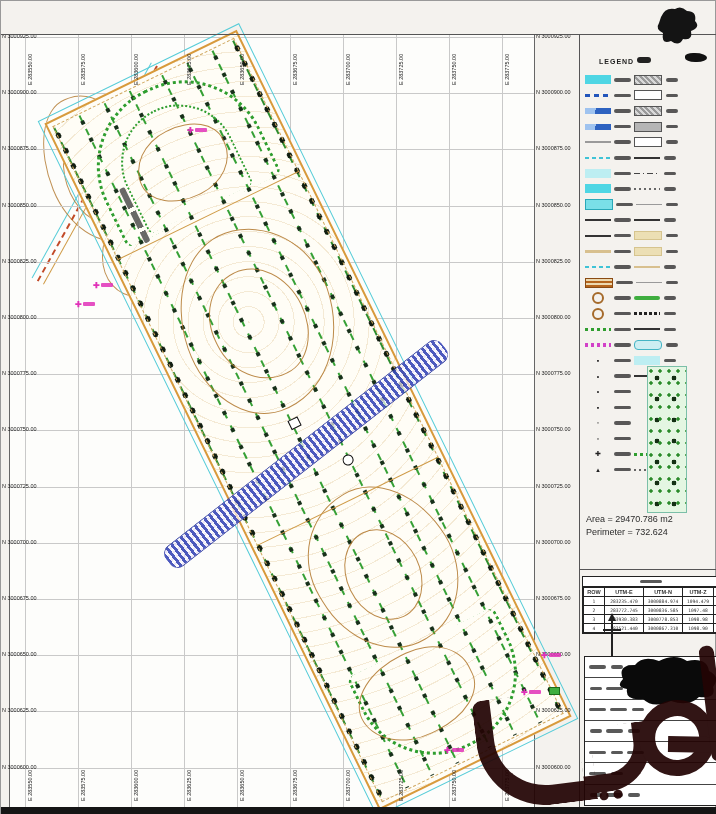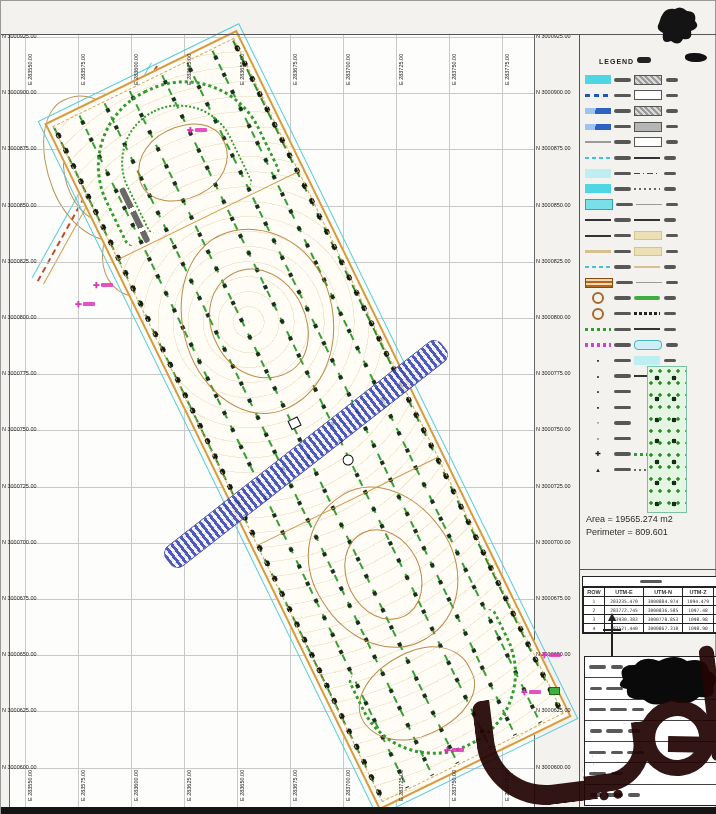--- a/index.html
+++ b/index.html
@@ -498,22 +498,22 @@
 
   <div id="blob-topright">
     <svg width="52" height="44" viewBox="0 0 52 44">
       <path d="M10 12 Q14 2 24 4 Q30 0 36 6 Q46 6 44 16 Q50 22 40 26 Q42 36 32 34 Q28 42 20 36 Q10 40 12 28 Q4 24 8 18 Z" fill="#141414"></path>
     </svg>
   </div>
   <div id="blob-small-1"></div>
   <div id="blob-small-2"></div>
 
   <div id="stats">
-    <div>Area = 19565.274 m2</div>
-    <div>Perimeter = 809.601</div>
+    <div>Area = 29470.786 m2</div>
+    <div>Perimeter = 732.624</div>
   </div>
 
   <div id="coord-sep"></div>
   <div id="coord-table">
     <div id="coord-title">
       <span class="sq" style="width:22px"></span>
     </div>
     <table>
       <thead>
           <tr>

